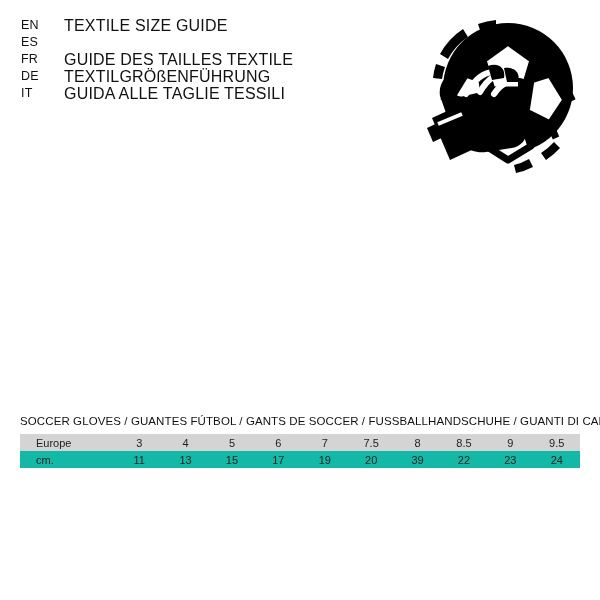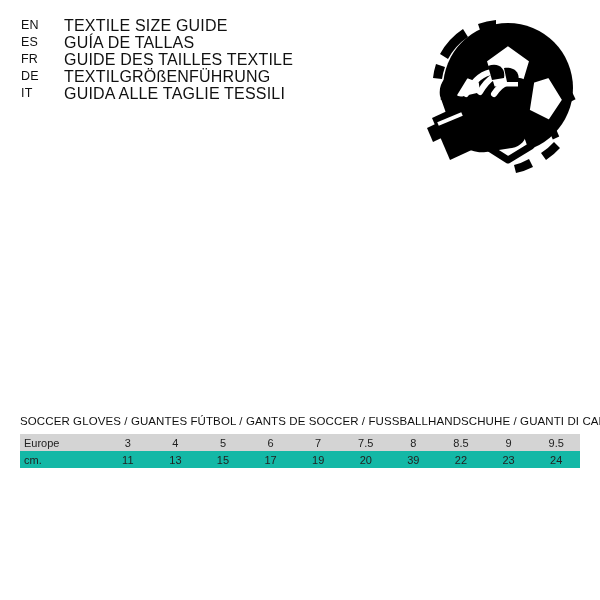--- a/index.html
+++ b/index.html
@@ -76,21 +76,21 @@
   table.size-table td {
     font-size: 11px;
     color: #222222;
     height: 17px;
     padding: 0;
     text-align: center;
     vertical-align: middle;
   }
   table.size-table td.rowhead {
     text-align: left;
-    padding-left: 4px;
+    padding-left: 16px;
     width: 80px;
   }
   tr.shaded td {
     background: #d4d4d4;
   }
   tr.plain td {
     background: #14b8a6;
   }
 </style>
 </head>
@@ -98,21 +98,20 @@
 
 <div class="lang-block">
 
   <div class="lang-row">
     <span class="lang-code">EN</span>
     <span class="lang-text">TEXTILE SIZE GUIDE</span>
   </div>
 
   <div class="lang-row">
     <span class="lang-code">ES</span>
-    <span class="lang-text">GUÍA DE TALLAS</span>
   </div>
 
   <div class="lang-row">
     <span class="lang-code">FR</span>
     <span class="lang-text">GUIDE DES TAILLES TEXTILE</span>
   </div>
 
   <div class="lang-row">
     <span class="lang-code">DE</span>
     <span class="lang-text">TEXTILGRÖßENFÜHRUNG</span>

